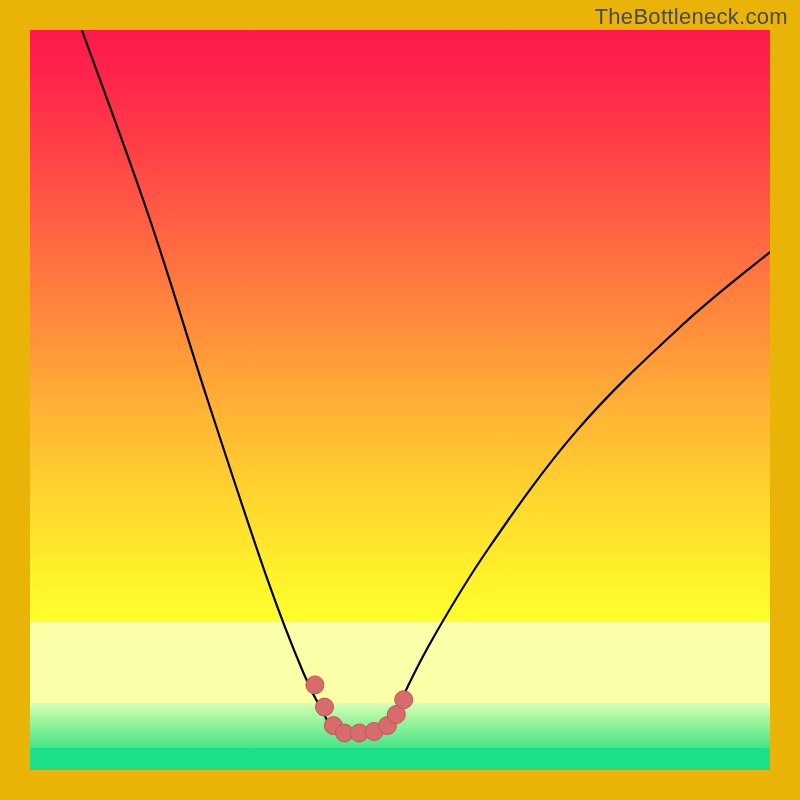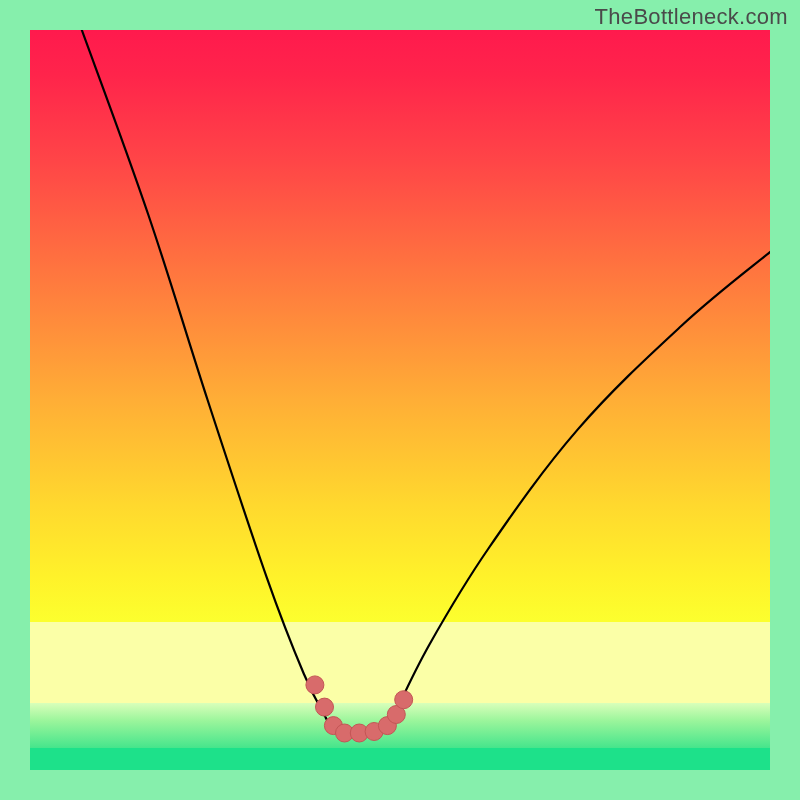--- a/index.html
+++ b/index.html
@@ -8,21 +8,21 @@
     width: 800px;
     height: 800px;
     background: #000;
     overflow: hidden;
     font-family: Arial, Helvetica, sans-serif;
   }
   .frame {
     position: relative;
     width: 800px;
     height: 800px;
-    background: #86efac;
+    background: #eab308;
   }
   .watermark {
     position: absolute;
     top: 4px;
     right: 12px;
     color: #4a4a4a;
     font-size: 22px;
     font-weight: 500;
     letter-spacing: 0.3px;
     z-index: 5;

